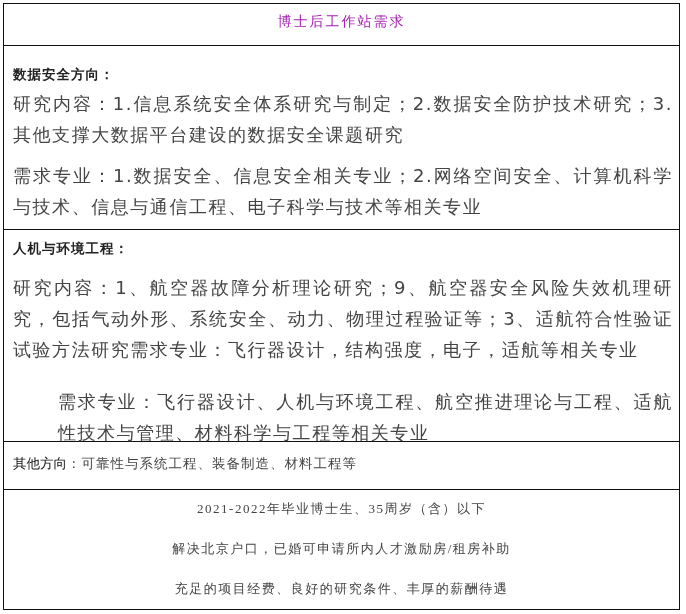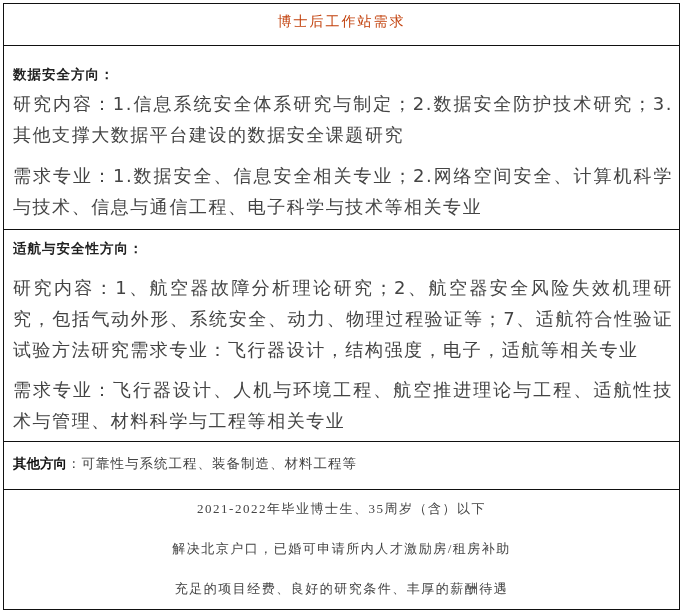--- a/index.html
+++ b/index.html
@@ -37,21 +37,21 @@
     .row-s2 { top: 226px; height: 212px; }
     .row-s3 { top: 438px; height: 48px; }
     .row-benefits { top: 486px; height: 121px; }
 
     .title {
       position: absolute;
       left: 0; right: 0;
       top: 9px;
       text-align: center;
       font-size: 14px;
-      color: #c2410c;
+      color: #a21caf;
       letter-spacing: 2px;
     }
     .sec-heading {
       position: absolute;
       left: 9px;
       font-size: 13.5px;
       font-weight: bold;
       color: #222222;
       letter-spacing: 1px;
     }
@@ -67,21 +67,21 @@
     }
     .other-line {
       position: absolute;
       left: 9px;
       top: 13px;
       font-size: 13.5px;
       color: #444444;
       letter-spacing: 1px;
     }
     .other-line .bold {
-      font-weight: bold;
+      font-weight: normal;
       color: #111111;
       letter-spacing: 0;
     }
     .benefit {
       position: absolute;
       left: 0; right: 0;
       text-align: center;
       font-size: 13px;
       color: #444444;
       letter-spacing: 1.5px;
@@ -97,23 +97,23 @@
     <div class="title">博士后工作站需求</div>
   </div>
 
   <div class="row row-s1">
     <div class="sec-heading" style="top:20px;">数据安全方向：</div>
     <div class="para" style="top:42px;">研究内容：1.信息系统安全体系研究与制定；2.数据安全防护技术研究；3.其他支撑大数据平台建设的数据安全课题研究</div>
     <div class="para" style="top:114px;">需求专业：1.数据安全、信息安全相关专业；2.网络空间安全、计算机科学与技术、信息与通信工程、电子科学与技术等相关专业</div>
   </div>
 
   <div class="row row-s2">
-    <div class="sec-heading" style="top:10px;">适航与安全性方向：</div>
-    <div class="para" style="top:42px;">研究内容：1、航空器故障分析理论研究；2、航空器安全风险失效机理研究，包括气动外形、系统安全、动力、物理过程验证等；7、适航符合性验证试验方法研究需求专业：飞行器设计，结构强度，电子，适航等相关专业</div>
-    <div class="para" style="top:144px;">需求专业：飞行器设计、人机与环境工程、航空推进理论与工程、适航性技术与管理、材料科学与工程等相关专业</div>
+    <div class="sec-heading" style="top:10px;">人机与环境工程：</div>
+    <div class="para" style="top:42px;">研究内容：1、航空器故障分析理论研究；9、航空器安全风险失效机理研究，包括气动外形、系统安全、动力、物理过程验证等；3、适航符合性验证试验方法研究需求专业：飞行器设计，结构强度，电子，适航等相关专业</div>
+    <div class="para" style="top:156px;margin-left:45px;">需求专业：飞行器设计、人机与环境工程、航空推进理论与工程、适航性技术与管理、材料科学与工程等相关专业</div>
   </div>
 
   <div class="row row-s3">
     <div class="other-line">
       <span class="bold">其他方向</span><span>：</span><span>可靠性与系统工程、装备制造、材料工程等</span>
     </div>
   </div>
 
   <div class="row row-benefits">
     <div class="benefit" style="top:10px;">2021-2022年毕业博士生、35周岁（含）以下</div>

